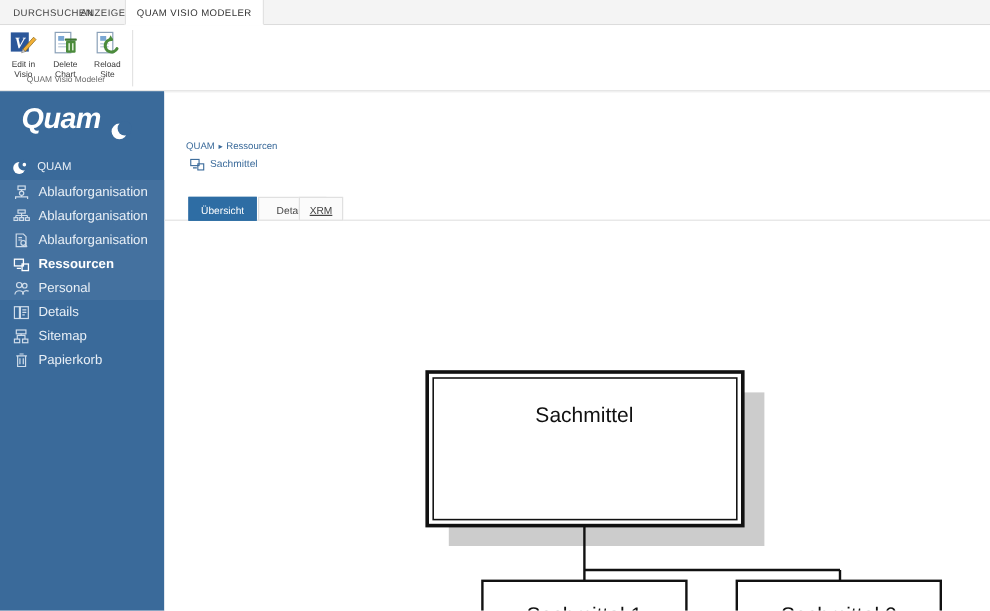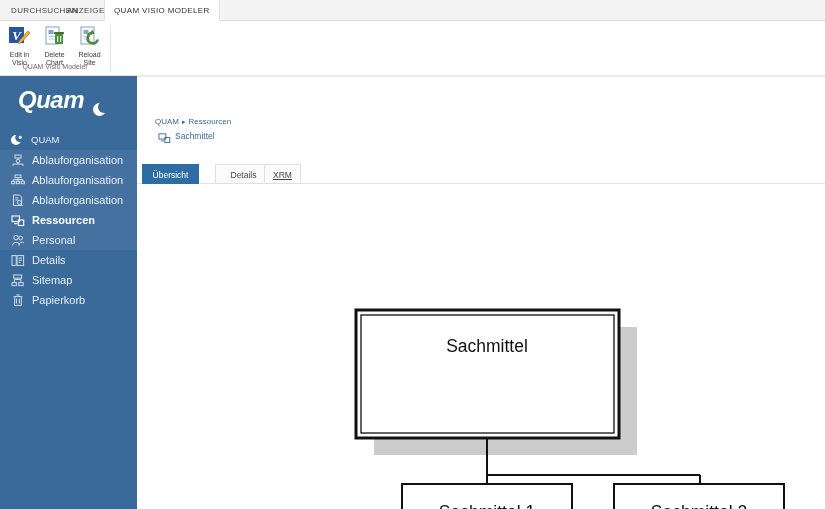--- a/index.html
+++ b/index.html
@@ -126,23 +126,23 @@
   .tabstrip {
     position: absolute; left: 0; top: 88px; width: 688px; height: 20px;
     border-bottom: 1px solid #e3e3e3;
   }
   .ctab {
     position: absolute; top: 0; height: 20px; line-height: 20px;
     font-size: 8.5px; color: #444; text-align: center;
     border: 1px solid #e0e0e0; background: #fbfbfb;
   }
   .ctab.active { background: #2e6da4; color: #ffffff; border-color: #2e6da4; }
-  #ctab-0 { left: 5px;  width: 57px; }
+  #ctab-0 { left: 20px;  width: 57px; }
   #ctab-1 { left: 78px;  width: 57px; }
-  #ctab-2 { left: 127px; width: 37px; text-decoration: underline; }
+  #ctab-2 { left: 112px; width: 37px; text-decoration: underline; }
 
   
   .chart-area { position: absolute; left: 0; top: 108px; width: 688px; height: 325px; }
   .chart-svg { display: block; }
   .node-label {
     font-family: "Liberation Sans", sans-serif;
     fill: #111; text-anchor: middle;
   }
 </style>
 </head>

